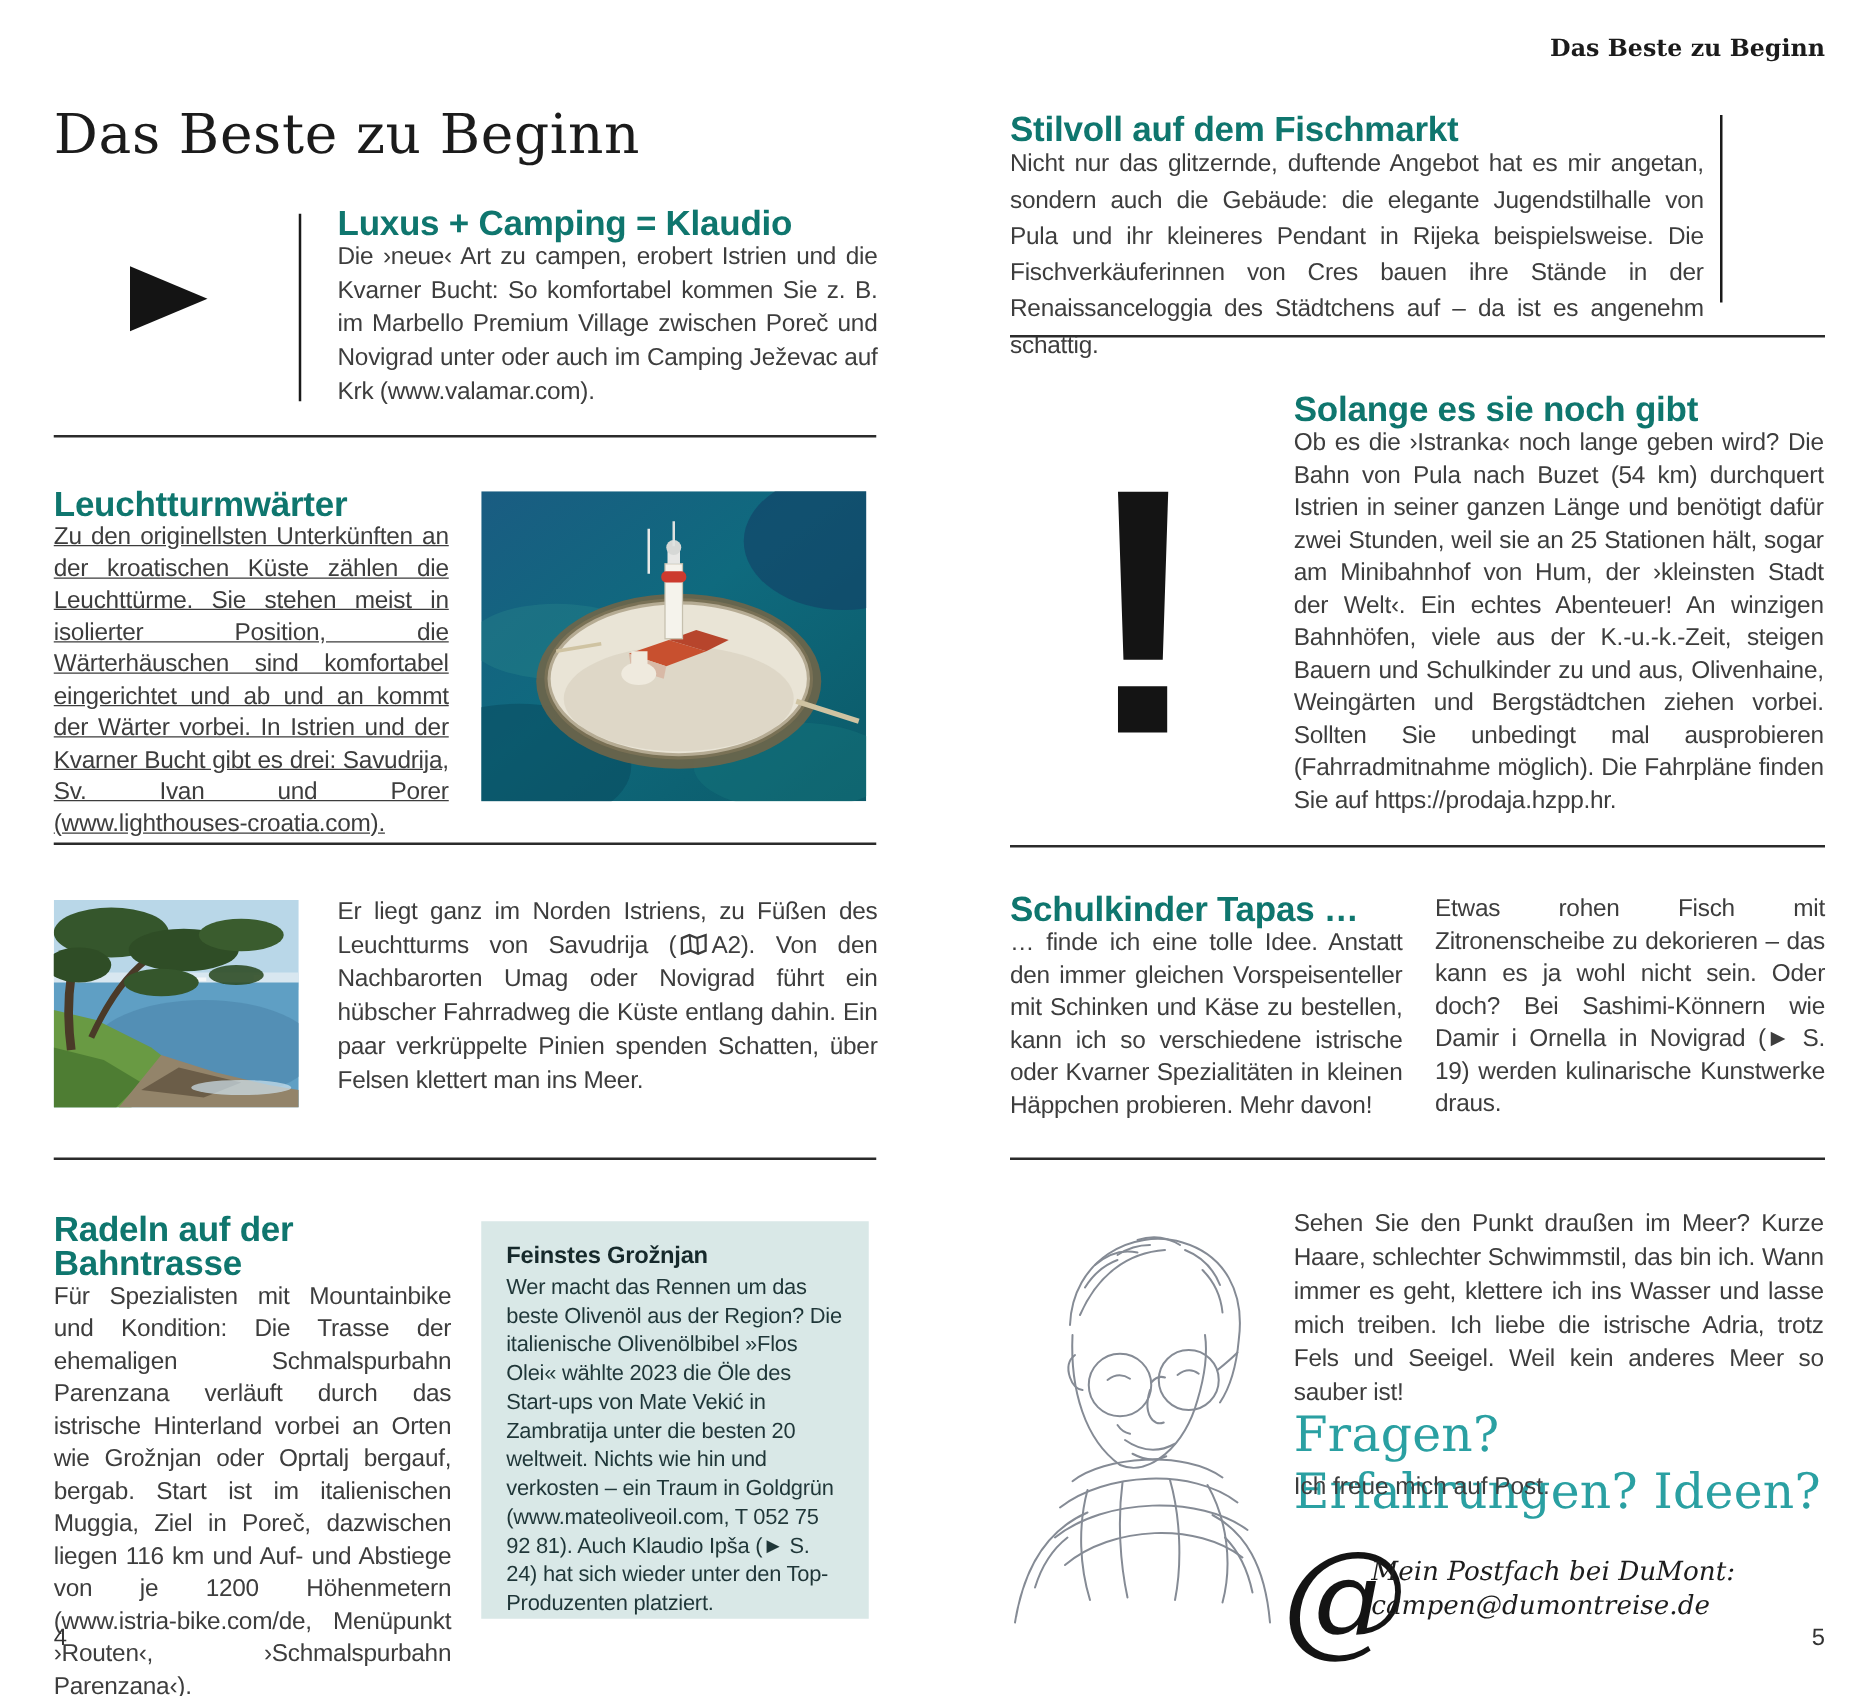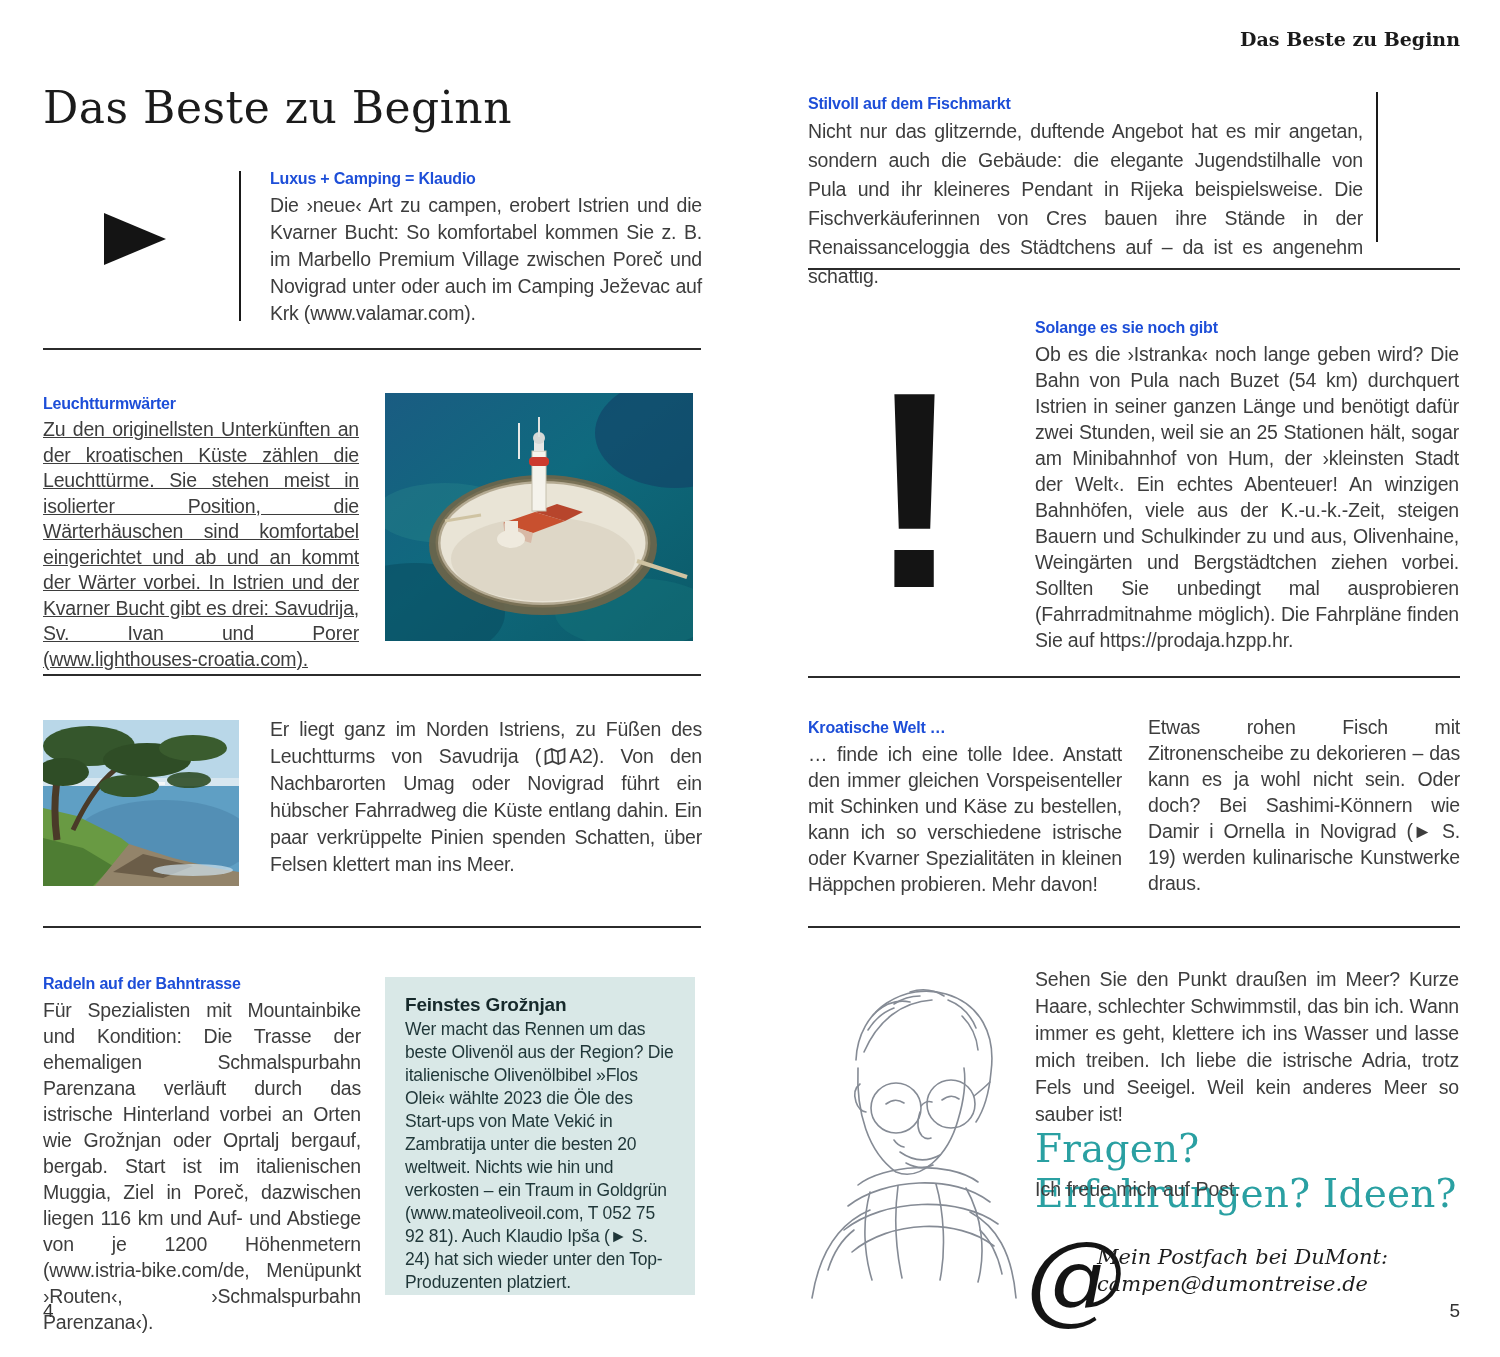--- a/index.html
+++ b/index.html
@@ -6,21 +6,21 @@
   #spread{
     position:relative;width:1500px;height:1357px;background:#ffffff;overflow:hidden;
     font-family:"Liberation Sans","DejaVu Sans",sans-serif;color:#3d3d3d;
   }
   .abs{position:absolute;}
   .serif{font-family:"DejaVu Serif","Liberation Serif",serif;}
   .page-title{font-size:44px;color:#1b1b1b;letter-spacing:.5px;}
   .running-header{font-size:19px;font-weight:bold;color:#1b1b1b;text-align:right;}
   .body-text{font-size:19.5px;line-height:26px;letter-spacing:-0.2px;text-align:justify;color:#3d3d3d;}
   .body-text.wide{line-height:27px;}
-  .sec-heading{font-size:16px;font-weight:bold;color:#1d4ed8;letter-spacing:-0.2px;line-height:27px;text-align:left;}
+  .sec-heading{font-size:28px;font-weight:bold;color:#0f766e;letter-spacing:-0.2px;line-height:27px;text-align:left;}
   .rule{height:2px;background:#2b2b2b;}
   .vrule{width:2px;background:#1a1a1a;}
   .triangle{width:0;height:0;border-top:26px solid transparent;border-bottom:26px solid transparent;border-left:62px solid #141414;}
   .bang{font-size:280px;font-weight:bold;color:#141414;line-height:0.8;font-family:"Liberation Sans","DejaVu Sans",sans-serif;}
   .teal-box{background:#d9e8e7;padding:14px 20px 0 20px;box-sizing:border-box;}
   .teal-box .sec-heading{color:#16292b;font-size:19px;}
   .teal-box .box-text{font-size:17.5px;line-height:23px;letter-spacing:-0.2px;color:#1f3638;text-align:left;}
   .teal-heading{font-size:39px;color:#2aa0a2;letter-spacing:.2px;}
   .contact-sub{font-size:19.5px;color:#3d3d3d;}
   .at-glyph{font-size:100px;font-style:italic;color:#141414;line-height:.8;}
@@ -141,21 +141,21 @@
   <div class="abs rule" style="left:808px;top:268px;width:652px;"></div>
 
   <div class="abs bang" style="left:868px;top:378px;">!</div>
   <div class="abs" style="left:1035px;top:314px;width:424px;">
     <div class="sec-heading">Solange es sie noch gibt</div>
     <div class="body-text">Ob es die ›Istranka‹ noch lange geben wird? Die Bahn von Pula nach Buzet (54 km) durchquert Istrien in seiner ganzen Länge und benötigt dafür zwei Stunden, weil sie an 25 Stationen hält, sogar am Minibahnhof von Hum, der ›kleinsten Stadt der Welt‹. Ein echtes Abenteuer! An winzigen Bahnhöfen, viele aus der K.-u.-k.-Zeit, steigen Bauern und Schulkinder zu und aus, Olivenhaine, Weingärten und Bergstädtchen ziehen vorbei. Sollten Sie unbedingt mal ausprobieren (Fahrradmitnahme möglich). Die Fahrpläne finden Sie auf https://prodaja.hzpp.hr.</div>
   </div>
   <div class="abs rule" style="left:808px;top:676px;width:652px;"></div>
 
   <div class="abs" style="left:808px;top:714px;width:314px;">
-    <div class="sec-heading">Kroatische Welt …</div>
+    <div class="sec-heading">Schulkinder Tapas …</div>
     <div class="body-text">… finde ich eine tolle Idee. Anstatt den immer gleichen Vorspeisenteller mit Schinken und Käse zu bestellen, kann ich so verschiedene istrische oder Kvarner Spezialitäten in kleinen Häppchen probieren. Mehr davon!</div>
   </div>
   <div class="abs" style="left:1148px;top:714px;width:312px;">
     <div class="body-text">Etwas rohen Fisch mit Zitronenscheibe zu dekorieren – das kann es ja wohl nicht sein. Oder doch? Bei Sashimi-Könnern wie Damir i Ornella in Novigrad (► S. 19) werden kulinarische Kunstwerke draus.</div>
   </div>
   <div class="abs rule" style="left:808px;top:926px;width:652px;"></div>
 
   <div class="abs" style="left:798px;top:960px;">
     <svg width="232" height="345" viewBox="0 0 232 345" fill="none" stroke="#858b95" stroke-width="1.6" stroke-linecap="round">
       <path d="M58,100 C60,48 108,22 148,34 C182,44 198,74 193,112 C191,134 186,150 178,162"></path>

